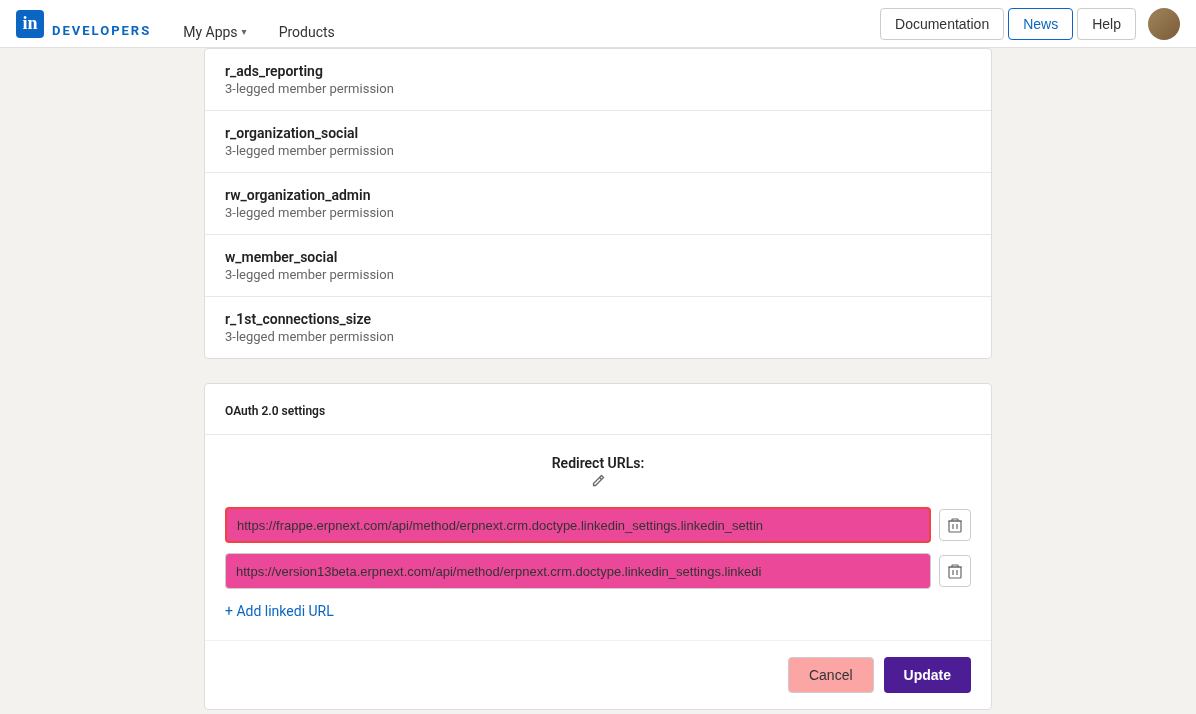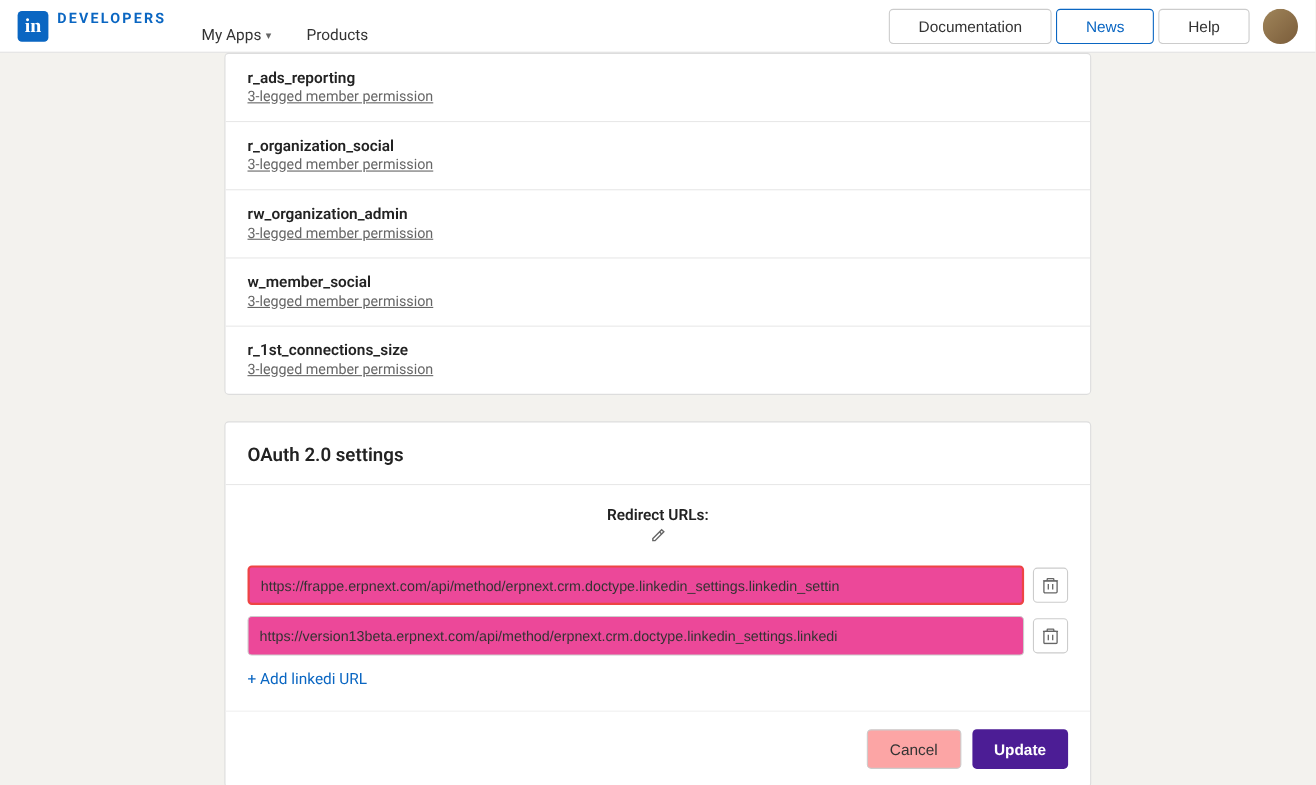--- a/index.html
+++ b/index.html
@@ -14,21 +14,21 @@
       background: #fff;
       height: 48px;
       display: flex;
       align-items: center;
       padding: 0 16px;
       border-bottom: 1px solid #e0e0e0;
       gap: 0;
     }
     .navbar-brand {
       display: flex;
-      align-items: flex-start;
+      align-items: flex-end;
       gap: 8px;
       margin-right: 16px;
     }
     .linkedin-logo {
       width: 28px;
       height: 28px;
       background: #0a66c2;
       border-radius: 4px;
       display: flex;
       align-items: center;
@@ -58,21 +58,21 @@
       margin-top: 16px;
     }
     .nav-right {
       margin-left: auto;
       display: flex;
       align-items: center;
       gap: 4px;
     }
     .nav-btn {
       height: 32px;
-      padding: 0 26px;
+      padding: 0 14px;
       border-radius: 4px;
       font-size: 14px;
       cursor: pointer;
       border: 1px solid #0a66c2;
       background: #fff;
       color: #0a66c2;
     }
     .nav-btn-ghost {
       border: 1px solid #ccc;
       color: #333;
@@ -117,38 +117,37 @@
     .permission-item:last-child { border-bottom: none; }
     .permission-name {
       font-size: 14px;
       font-weight: 600;
       color: #222;
     }
     .permission-desc {
       font-size: 13px;
       color: #666;
       margin-top: 2px;
-      text-decoration: underline;
     }
 
     
     .oauth-card {
       background: #fff;
       border: 1px solid #ddd;
       border-radius: 4px;
       margin-top: 24px;
       margin-bottom: 24px;
       overflow: hidden;
     }
     .oauth-header {
       padding: 20px 20px 16px;
       border-bottom: 1px solid #e8e8e8;
     }
     .oauth-title {
-      font-size: 17px;
+      font-size: 12px;
       font-weight: 600;
       color: #222;
     }
     .oauth-body {
       padding: 20px;
     }
     .redirect-urls-label {
       font-size: 14px;
       font-weight: 600;
       color: #222;

